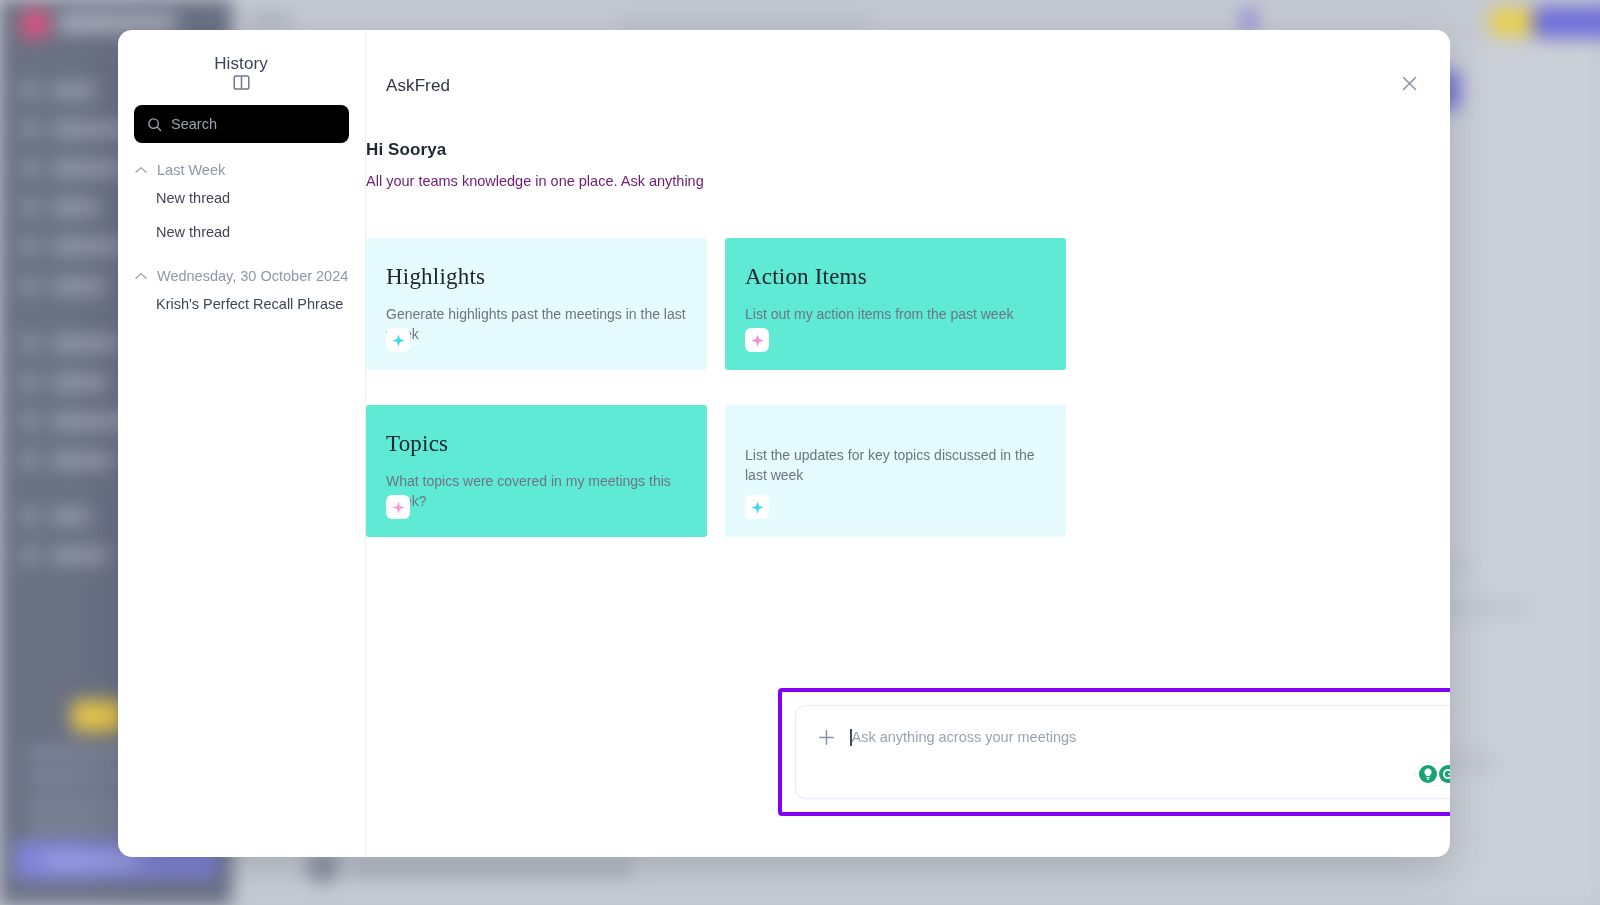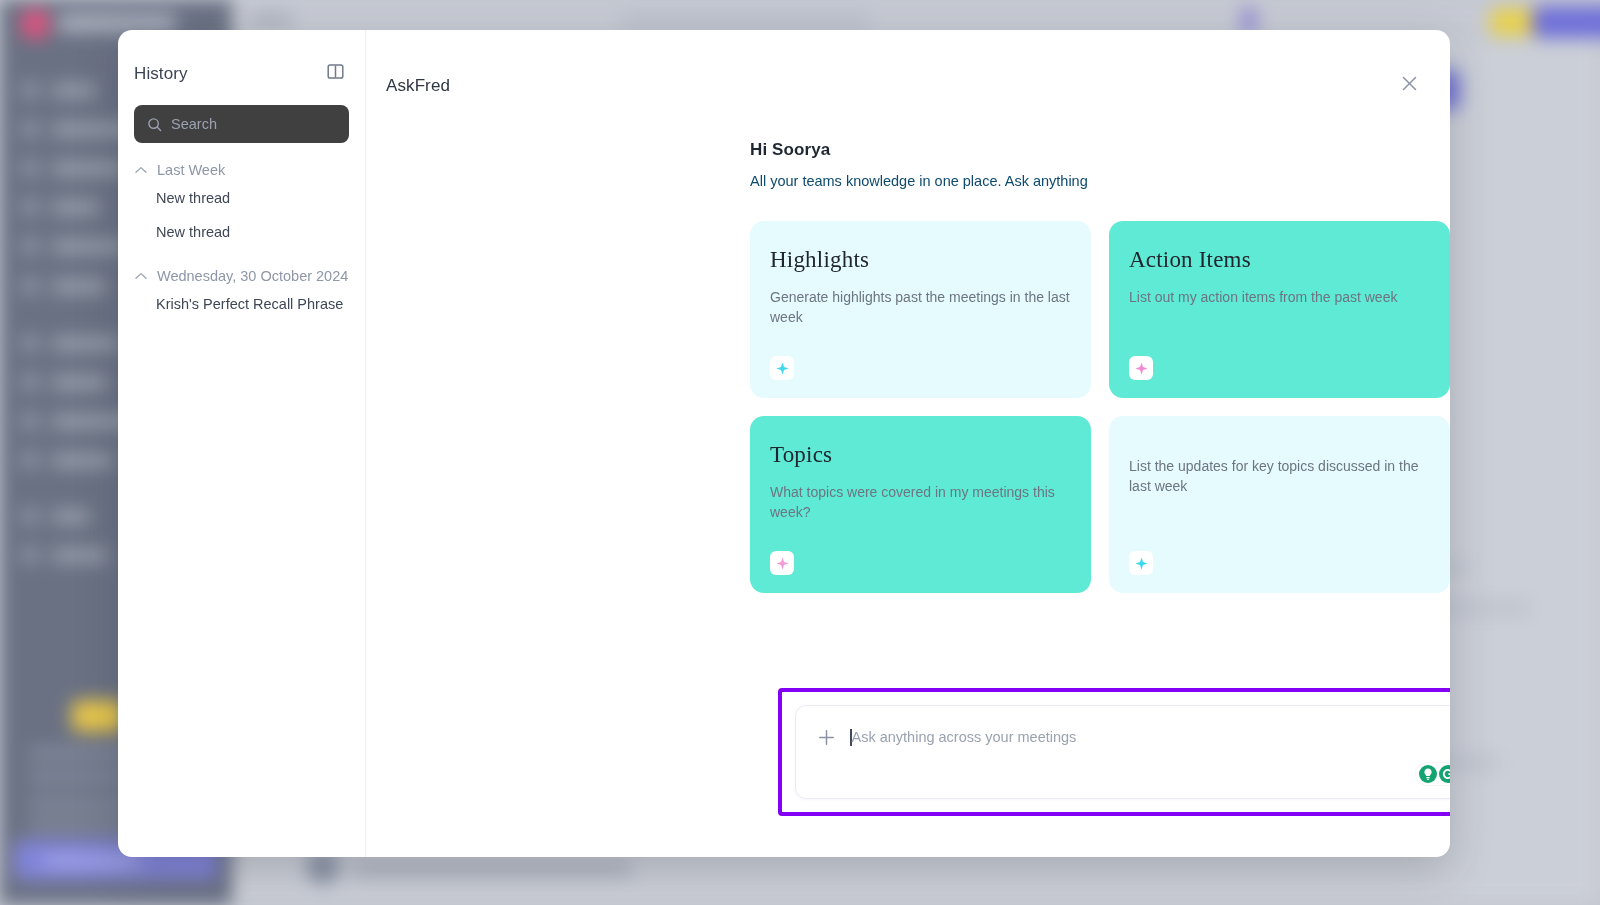--- a/index.html
+++ b/index.html
@@ -143,39 +143,40 @@
   
   .history {
     width: 248px;
     height: 100%;
     border-right: 1px solid #eceef2;
     padding: 24px 16px 0 16px;
     flex: 0 0 248px;
   }
   .history-head {
     display: flex;
-    align-items: flex-end;
+    align-items: center;
     justify-content: space-between;
     padding: 0 1px 0 0;
     height: 30px;
+    flex-direction: column;
   }
   .history-title {
     font-size: 17px;
     color: #3c4454;
     letter-spacing: .1px;
   }
   .panel-toggle {
     width: 26px; height: 26px;
     display: flex; align-items: center; justify-content: center;
     cursor: pointer;
   }
   .search-box {
     margin-top: 21px;
     height: 38px;
-    background: #404040;
+    background: #000000;
     border-radius: 8px;
     display: flex;
     align-items: center;
     gap: 9px;
     padding: 0 13px;
   }
   .search-text {
     font-size: 14.5px;
     color: #9aa2b1;
   }
@@ -224,48 +225,49 @@
     width: 26px; height: 26px;
     display: flex; align-items: center; justify-content: center;
     cursor: pointer;
   }
 
   .pane-body {
     flex: 1;
     padding: 44px 0 0 0;
     display: flex;
     flex-direction: column;
-    align-items: flex-end;
+    align-items: flex-start;
   }
   .content {
     width: 700px;
   }
   .greeting {
     font-size: 17px;
     font-weight: bold;
     color: #1f2733;
     letter-spacing: .1px;
   }
   .subgreeting {
     margin-top: 13px;
     font-size: 14.5px;
-    color: #0c4a6e;
+    color: #701a75;
   }
   .cards {
     margin-top: 32px;
     display: grid;
     grid-template-columns: 341px 341px;
     grid-gap: 18px;
   }
   .card {
-    border-radius: 14px;
+    border-radius: 3px;
     padding: 26px 20px 20px 20px;
-    height: 177px;
+    height: 132px;
     position: relative;
     cursor: pointer;
+    margin-top: 17px;
   }
   .card.cyan { background: #e6fbfd; }
   .card.pink { background: #5eead4; }
   .card-title {
     font-family: "Liberation Serif", serif;
     font-size: 23px;
     color: #20262f;
     letter-spacing: .2px;
   }
   .card-desc {

